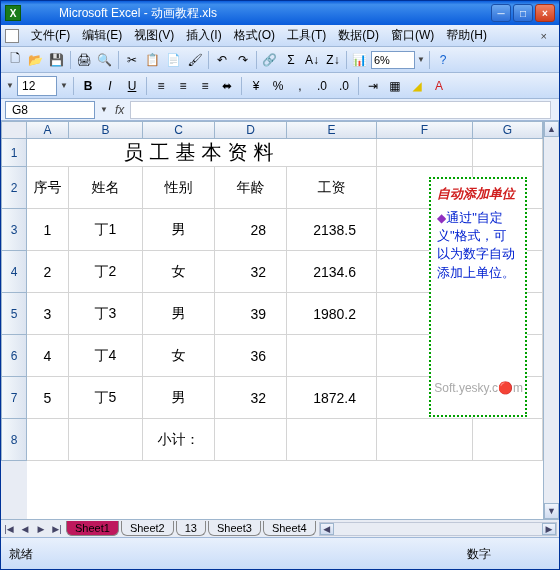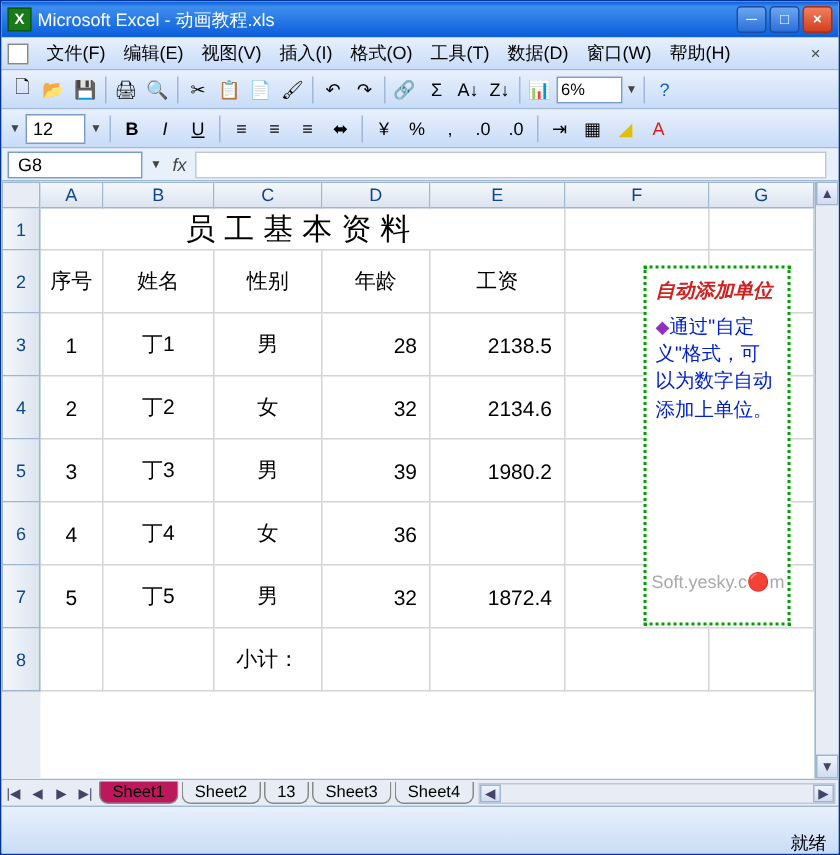--- a/index.html
+++ b/index.html
@@ -1,19 +1,19 @@
 <!DOCTYPE html>
 <html><head>
 <meta charset="utf-8">
 <style>
 *{box-sizing:border-box;margin:0;padding:0;font-family:"SimSun","宋体",Arial,sans-serif;}
 body{width:560px;height:570px;background:#fff;border:1px solid #003399;overflow:hidden;}
 .titlebar{height:24px;background:linear-gradient(to bottom,#0a5cdb 0%,#3e8eed 15%,#0a5cdb 100%);display:flex;align-items:center;padding:0 4px;color:#fff;font-size:12px;}
 .titlebar .appicon{width:16px;height:16px;background:#1a7a1a;margin-right:4px;display:inline-flex;align-items:center;justify-content:center;color:#fff;font-size:10px;font-weight:bold;border:1px solid #0a5a0a;}
-.titlebar .title{flex:1;white-space:nowrap;overflow:hidden;}
+.titlebar .title{flex:1;white-space:nowrap;overflow:hidden;margin-left:34px;}
 .winbtns{display:flex;gap:2px;}
 .winbtn{width:20px;height:18px;background:linear-gradient(to bottom,#6ca8f0,#2c6ed8);border:1px solid #1a4fa8;border-radius:3px;display:flex;align-items:center;justify-content:center;color:#fff;font-size:10px;font-weight:bold;}
 .winbtn.close{background:linear-gradient(to bottom,#f08060,#d04020);border-color:#a83018;}
 .menubar{height:22px;background:linear-gradient(to bottom,#e8f0fc,#c8dcf8);display:flex;align-items:center;padding:0 4px;font-size:12px;border-bottom:1px solid #a0b8d8;}
 .menubar .docicon{width:14px;height:14px;background:#fff;border:1px solid #888;margin-right:6px;}
 .menu-item{padding:2px 6px;cursor:default;}
 .menu-spacer{flex:1;}
 .small-x{color:#444;font-size:11px;padding:2px 4px;margin-right:4px;}
 .toolbar{height:26px;background:linear-gradient(to bottom,#e8f0fc,#c8dcf8);display:flex;align-items:center;padding:2px 4px;border-bottom:1px solid #a0b8d8;gap:1px;}
 .tb-btn{width:20px;height:20px;display:flex;align-items:center;justify-content:center;border:1px solid transparent;font-size:12px;cursor:default;}
@@ -32,37 +32,37 @@
 .corner{height:18px;border:1px solid #9eb6ce;background:#e8ecf4;}
 .rowhdr{height:42px;border:1px solid #9eb6ce;border-top:none;background:linear-gradient(to right,#f4f8fc,#dce4f0);font-size:12px;display:flex;align-items:center;justify-content:center;color:#114488;}
 .rowhdr.r1{height:28px;}
 .gridmain{flex:1;overflow:hidden;position:relative;}
 .colhdrs{height:18px;display:flex;}
 .colhdr{border:1px solid #9eb6ce;border-left:none;background:linear-gradient(to bottom,#f4f8fc,#dce4f0);font-size:12px;display:flex;align-items:center;justify-content:center;color:#114488;}
 .cells{position:relative;}
 .cellrow{display:flex;height:42px;}
 .cellrow.r1{height:28px;}
 .cell{border-right:1px solid #d4d4d4;border-bottom:1px solid #d4d4d4;font-size:14px;display:flex;align-items:center;justify-content:center;padding:0 4px;}
-.cell.num{justify-content:flex-end;padding-right:8px;}
+.cell.num{justify-content:flex-end;padding-right:20px;}
 .title-cell{font-size:20px;font-family:"KaiTi","楷体",serif;letter-spacing:6px;}
 .hdr-cell{font-size:14px;}
 .sidebar-note{position:absolute;right:16px;top:56px;width:98px;height:240px;background:#fff;border:2px dotted #00a000;padding:6px;font-size:13px;}
 .note-title{color:#d02020;font-weight:bold;font-style:italic;margin-bottom:6px;font-size:13px;}
 .note-body{color:#0020d0;line-height:1.4;}
 .diamond{color:#9030c0;font-size:12px;}
 .watermark{position:absolute;right:20px;top:260px;color:#aaa;font-size:12px;font-family:Arial;}
 .vscroll{width:16px;background:#e8ecf4;border-left:1px solid #9eb6ce;display:flex;flex-direction:column;}
 .sarrow{height:16px;background:linear-gradient(to bottom,#f0f4fc,#d0dcf0);border:1px solid #9eb6ce;font-size:9px;display:flex;align-items:center;justify-content:center;color:#446;}
 .sthumb{flex:1;background:#e8ecf4;}
 .sheet-tabs{height:18px;background:#e8ecf4;display:flex;align-items:center;border-top:1px solid #9eb6ce;font-size:11px;}
 .tabnav{width:16px;height:16px;display:flex;align-items:center;justify-content:center;font-size:9px;color:#446;}
 .sheet-tab{padding:1px 8px;background:#be185d;border:1px solid #888;border-top:none;border-radius:0 0 6px 6px;margin:0 1px;}
 .sheet-tab.inactive{background:#e8ecf4;}
 .hscroll{flex:1;height:14px;background:#e8ecf4;border:1px solid #c0c8d8;margin:1px 2px;display:flex;}
-.statusbar{height:20px;background:linear-gradient(to bottom,#e8f0fc,#c8dcf8);display:flex;align-items:flex-end;padding:16px 8px;font-size:12px;border-top:1px solid #a0b8d8;flex-direction:column;}
+.statusbar{height:20px;background:linear-gradient(to bottom,#e8f0fc,#c8dcf8);display:flex;align-items:center;padding:16px 8px;font-size:12px;border-top:1px solid #a0b8d8;}
 .statusbar .sp{flex:1;}
 </style>
 </head>
 <body>
 
 <div class="titlebar">
   <span class="appicon">X</span>
   <span class="title">
     <span>Microsoft Excel</span> - <span>动画教程.xls</span>
   </span>

